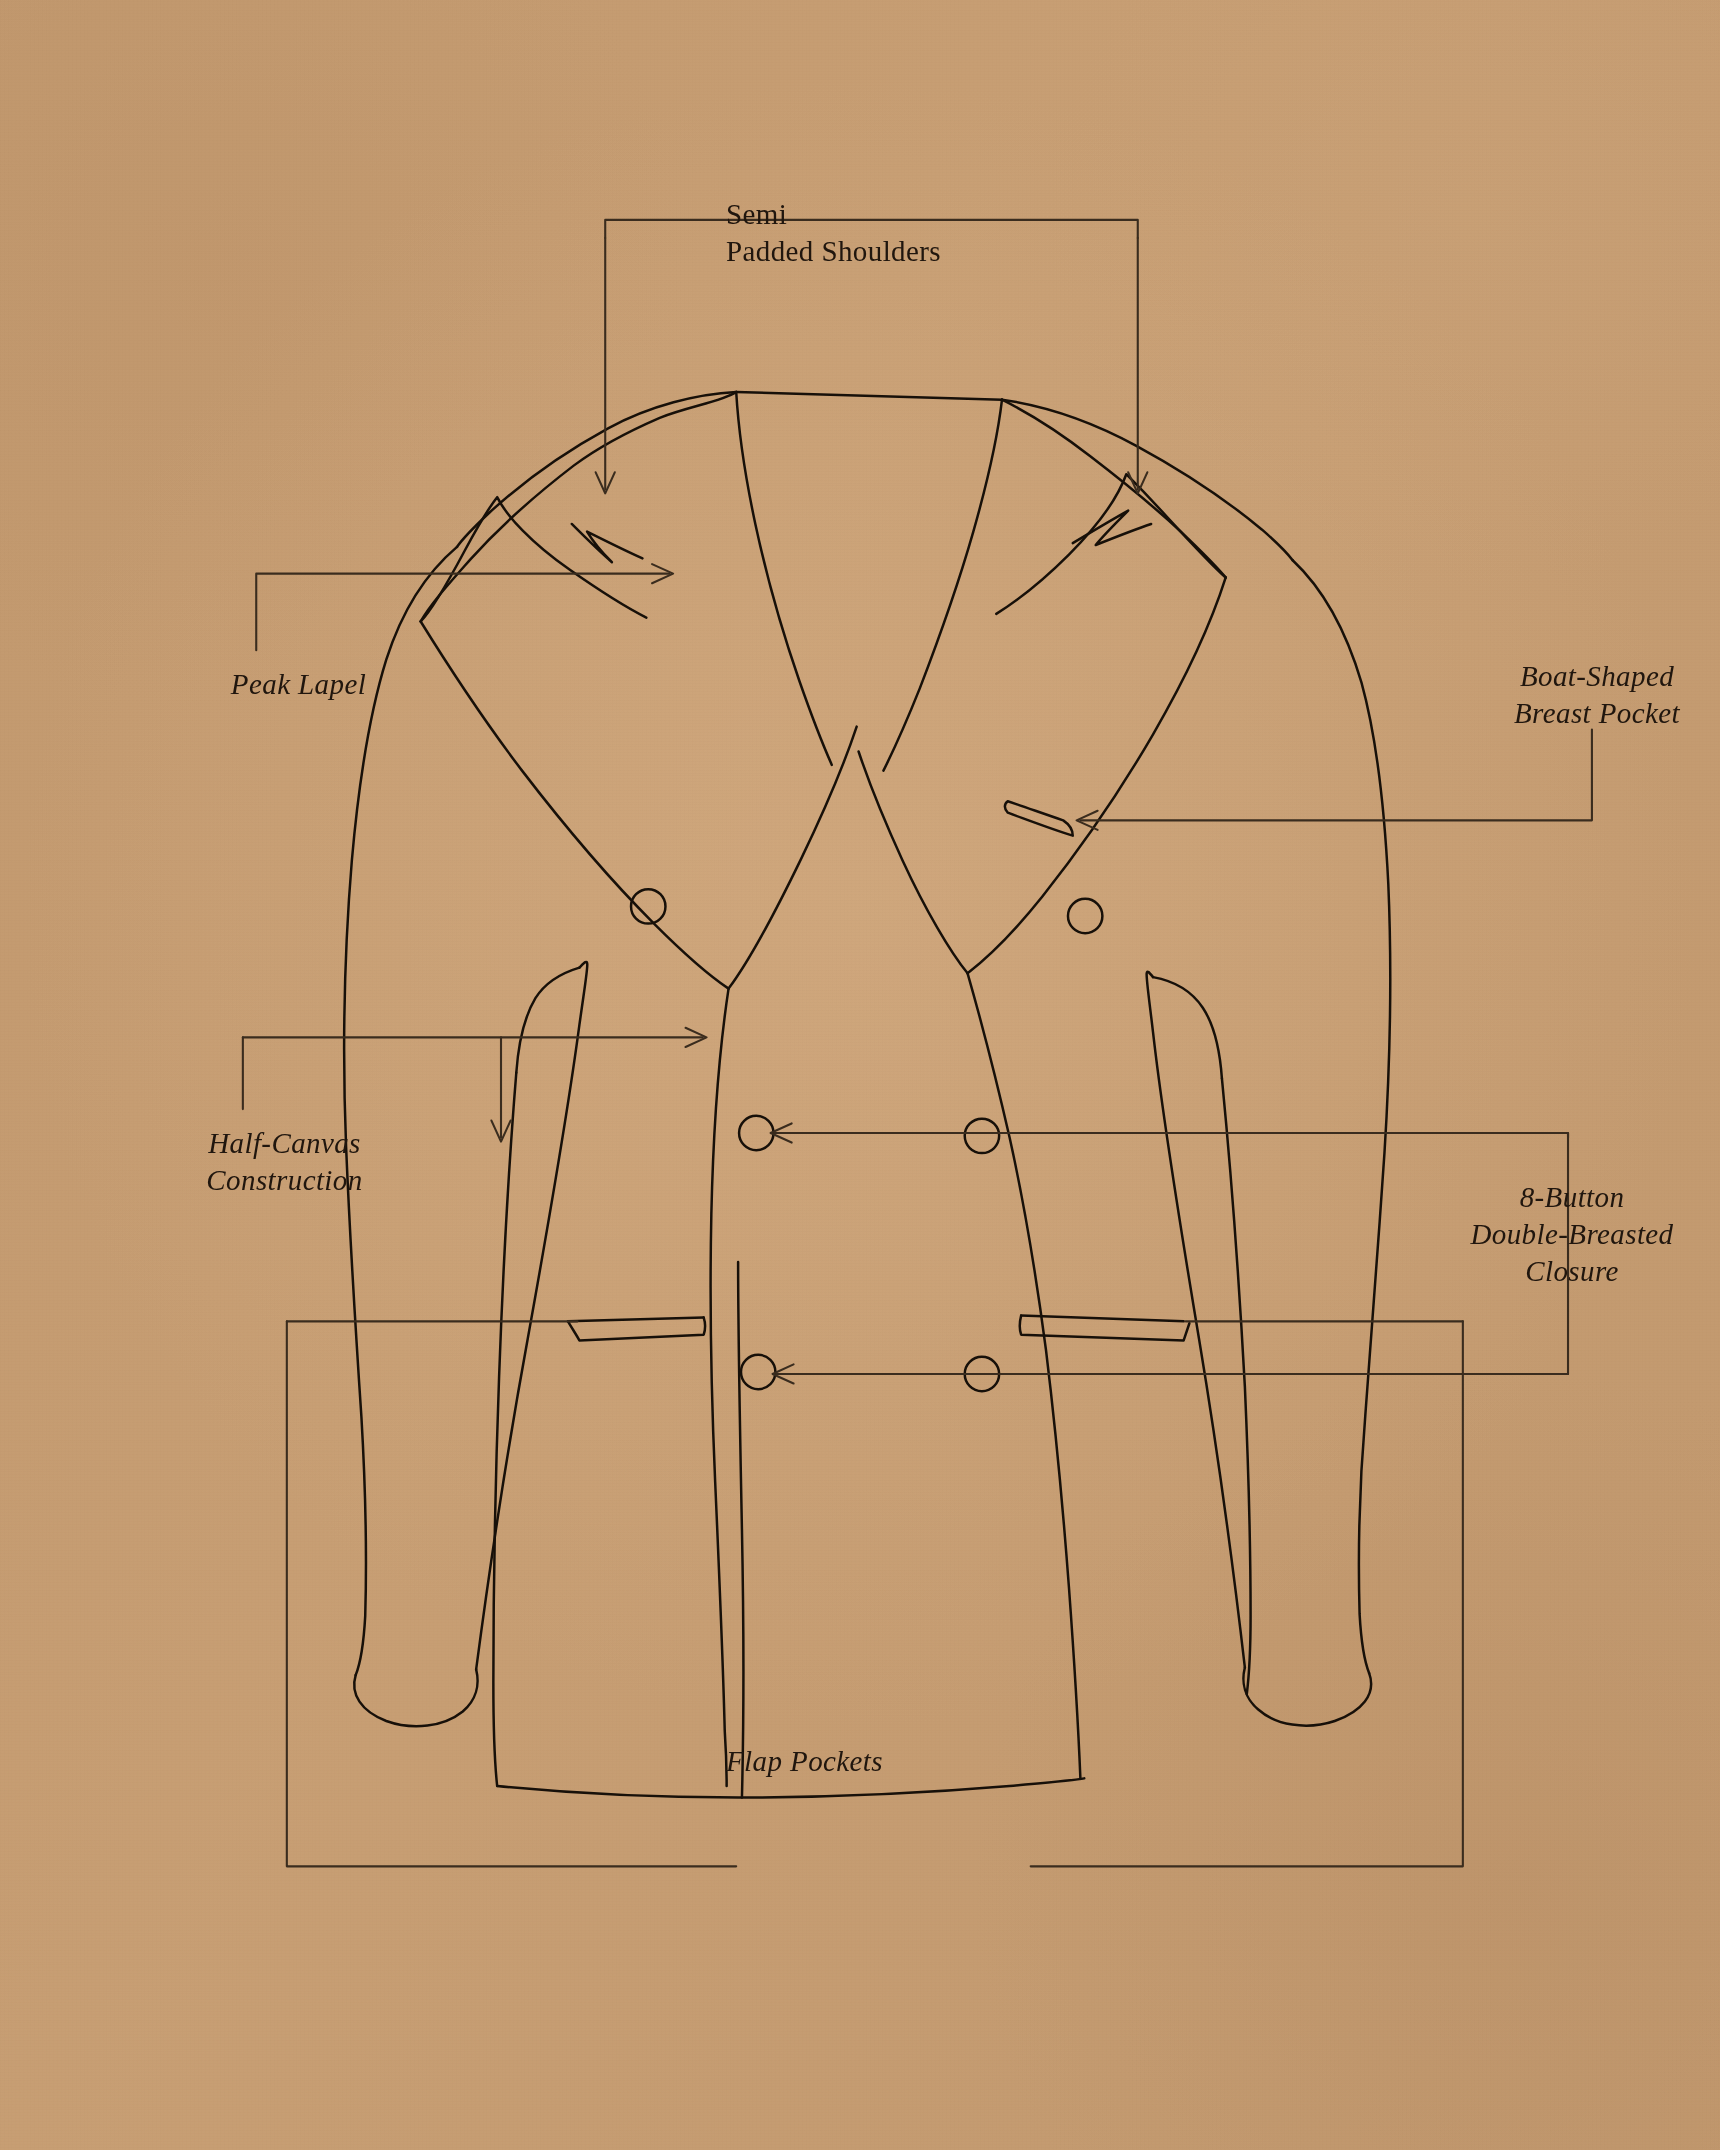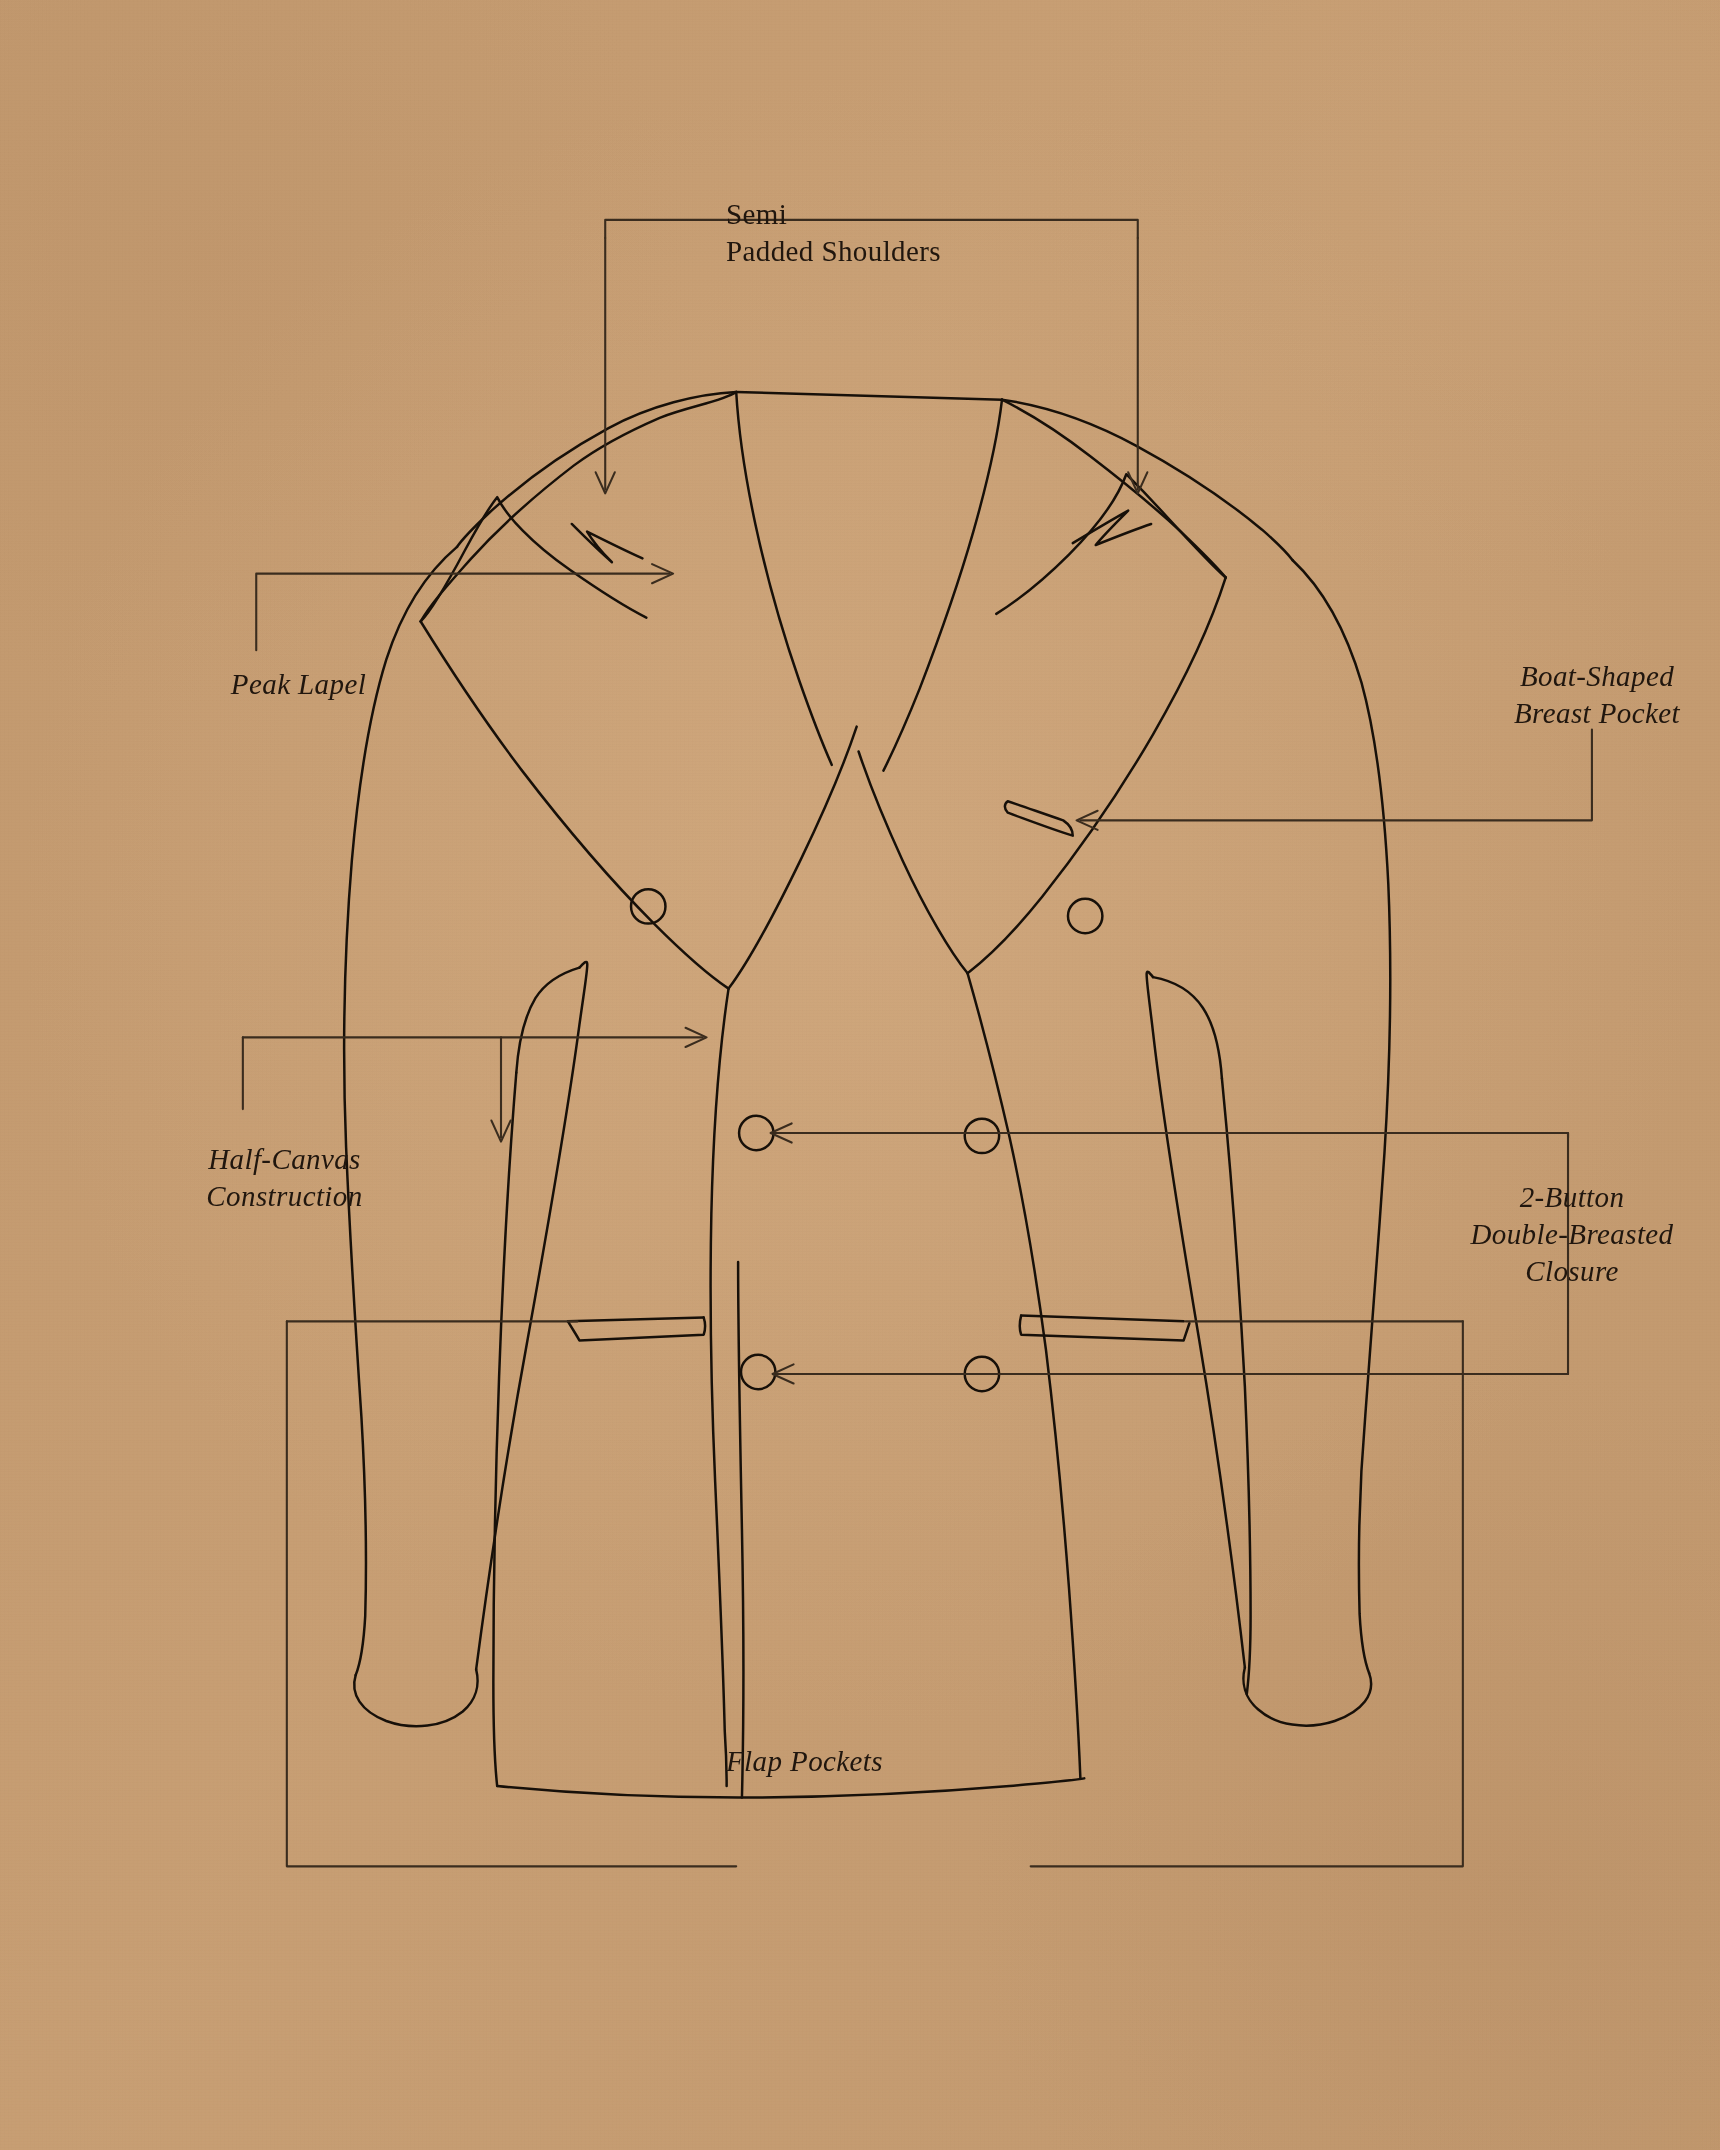--- a/index.html
+++ b/index.html
@@ -148,23 +148,23 @@
   </svg>
 
   <div class="label center" style="left:726px; top:196px; width:287px;">Semi
 Padded Shoulders</div>
 
   <div class="label left" style="left:174px; top:666px; width:249px;">Peak Lapel</div>
 
   <div class="label left" style="left:1463px; top:658px; width:268px;">Boat-Shaped
 Breast Pocket</div>
 
-  <div class="label left" style="left:141px; top:1125px; width:287px;margin-top:16px;">Half-Canvas
+  <div class="label left" style="left:141px; top:1125px; width:287px;">Half-Canvas
 Construction</div>
 
-  <div class="label left" style="left:1424px; top:1179px; width:296px;">2-Button
+  <div class="label left" style="left:1424px; top:1179px; width:296px;">8-Button
 Double-Breasted
 Closure</div>
 
   <div class="label center" style="left:726px; top:1743px; width:287px;font-style:italic;">Flap Pockets</div>
 
 </div>
 
 
 </body></html>

